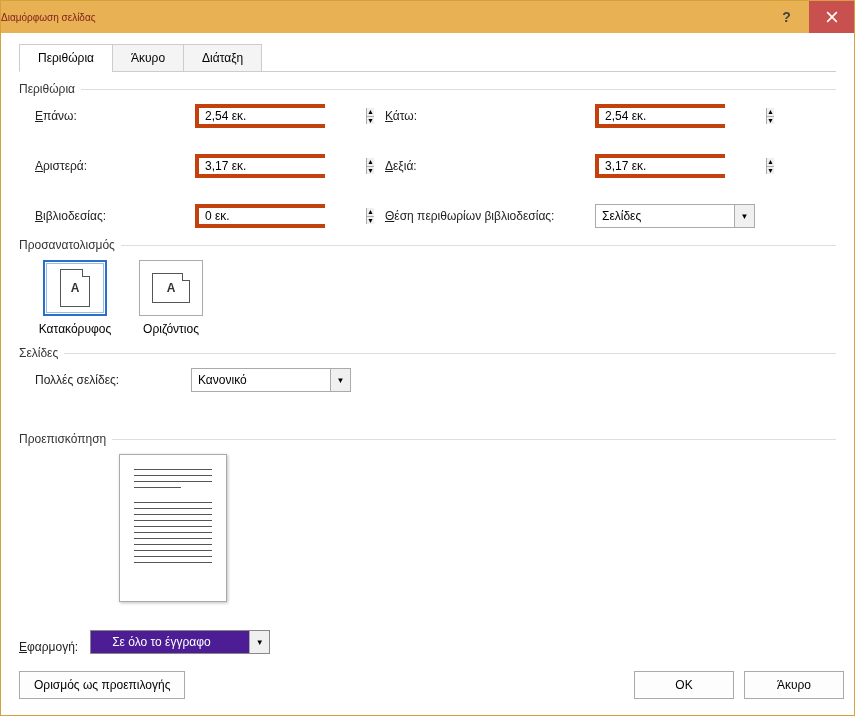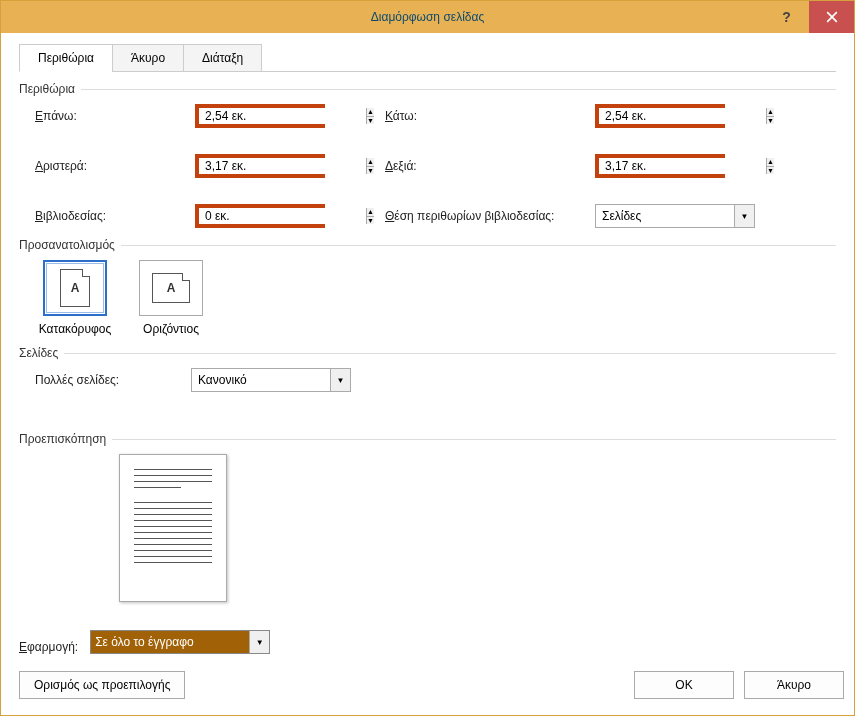--- a/index.html
+++ b/index.html
@@ -1,19 +1,19 @@
 <!DOCTYPE html>
 <html><head>
 <meta charset="utf-8">
 <style>
   * { box-sizing: border-box; font-family: "Segoe UI", Tahoma, sans-serif; font-size: 12px; }
   body { margin: 0; padding: 0; background: #fff; }
   .window { width: 855px; height: 716px; background: #fff; border: 1px solid #d4a13a; position: relative; }
   .titlebar { height: 32px; background: #e8b154; display: flex; align-items: center; position: relative; }
-  .title { flex: 1; text-align: center; color: #0c4a6e; font-size: 12px; }
+  .title { flex: 1; color: #7f1d1d; font-size: 10px; }
   .tb-btns { position: absolute; right: 0; top: 0; display: flex; height: 100%; }
   .tb-btn { width: 45px; height: 32px; display: flex; align-items: center; justify-content: center; }
   .tb-help { color: #444; font-size: 14px; font-weight: bold; }
   .tb-close { background: #c8504f; color: #fff; }
   .tb-close svg { width: 12px; height: 12px; }
   .content { padding: 10px 18px 18px 18px; }
   .tabs { display: flex; border-bottom: 1px solid #ccc; margin-bottom: 4px; }
   .tab { padding: 6px 18px; border: 1px solid #ccc; background: #f4f4f4; margin-right: -1px; cursor: pointer; border-bottom: 1px solid #ccc; position: relative; top: 1px; }
   .tab.active { background: #fff; border-bottom: 1px solid #fff; }
   .group { margin-top: 10px; }
@@ -37,21 +37,21 @@
   .page-icon-v { width:30px; height:38px; border:1px solid #555; position:relative; display:flex; align-items:center; justify-content:center; font-size:18px; font-weight:bold; color:#333; }
   .page-icon-h { width:38px; height:30px; border:1px solid #555; position:relative; display:flex; align-items:center; justify-content:center; font-size:18px; font-weight:bold; color:#333; }
   .fold { position:absolute; top:-1px; right:-1px; width:8px; height:8px; background:#fff; border-left:1px solid #555; border-bottom:1px solid #555; }
   .pages-row { display:flex; align-items:center; padding-left:16px; gap:12px; }
   .preview-area { padding-left:100px; margin-top:6px; }
   .preview-frame { width:108px; height:148px; border:1px solid #aaa; background:#fff; box-shadow: 1px 1px 3px rgba(0,0,0,0.25); padding:14px 14px; display:flex; flex-direction:column; gap:5px; }
   .pline { height:1px; background:#555; }
   .pline.short { width:60%; }
   .apply-row { display:flex; align-items:flex-end; gap:12px; margin-top:28px; padding-left:0; }
   .apply-select { display:flex; width:180px; height:24px; border:1px solid #888; }
-  .apply-select .sv { flex:1; background:#a16207; color:#fff; padding:2px 4px; display:flex; align-items:center; }
+  .apply-select .sv { flex:1; background:#4c1d95; color:#fff; padding:2px 21px; display:flex; align-items:center; }
   .apply-select .arrow { width:20px; border-left:1px solid #aaa; background:#f0f0f0; display:flex; align-items:center; justify-content:center; font-size:8px; cursor:pointer; }
   .footer { position:absolute; bottom:16px; left:18px; right:10px; display:flex; justify-content:space-between; align-items:center; }
   .btn { height:28px; padding:0 14px; border:1px solid #aaa; background:#fdfdfd; cursor:pointer; display:flex; align-items:center; }
   .footer-right { display:flex; gap:10px;text-align:center; }
   .footer-right .btn { width:100px; justify-content:center; }
 </style>
 </head>
 <body>
 
 <div class="window">

